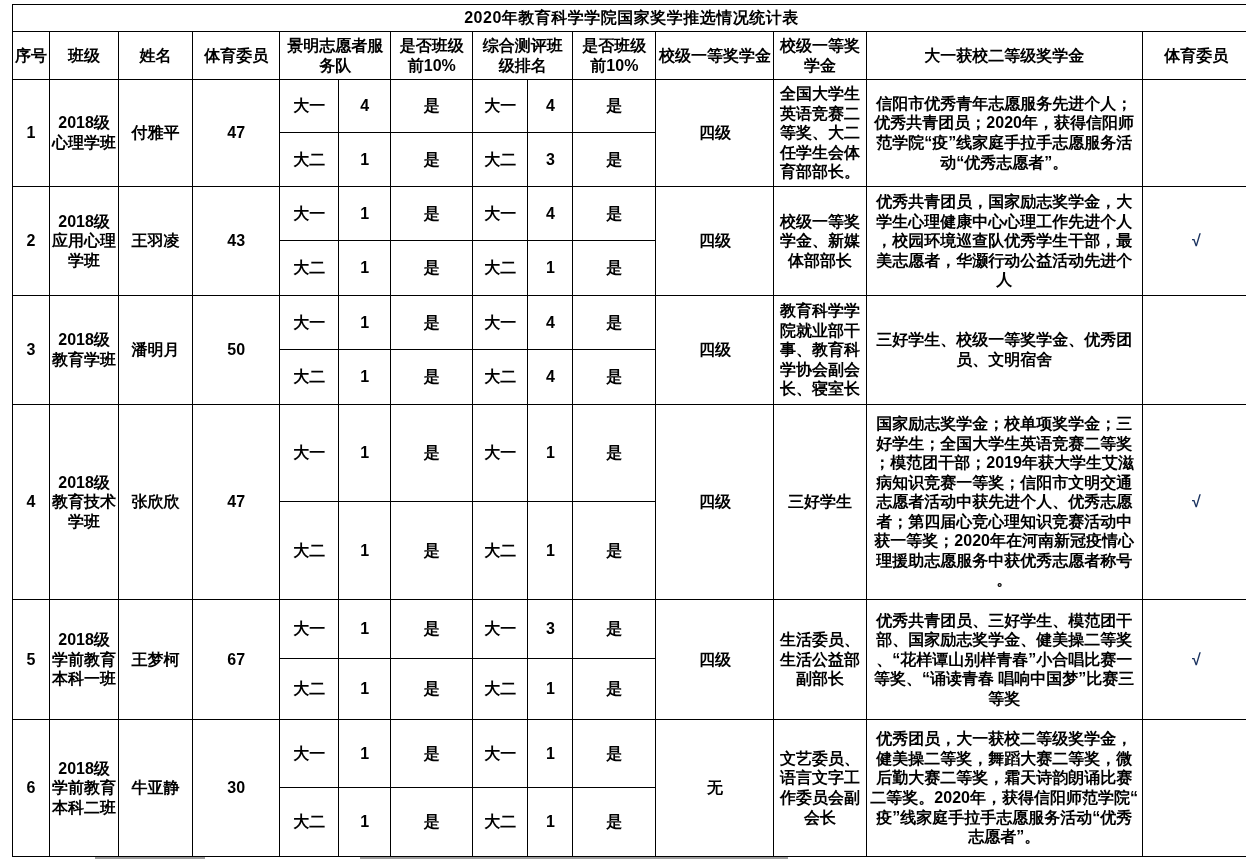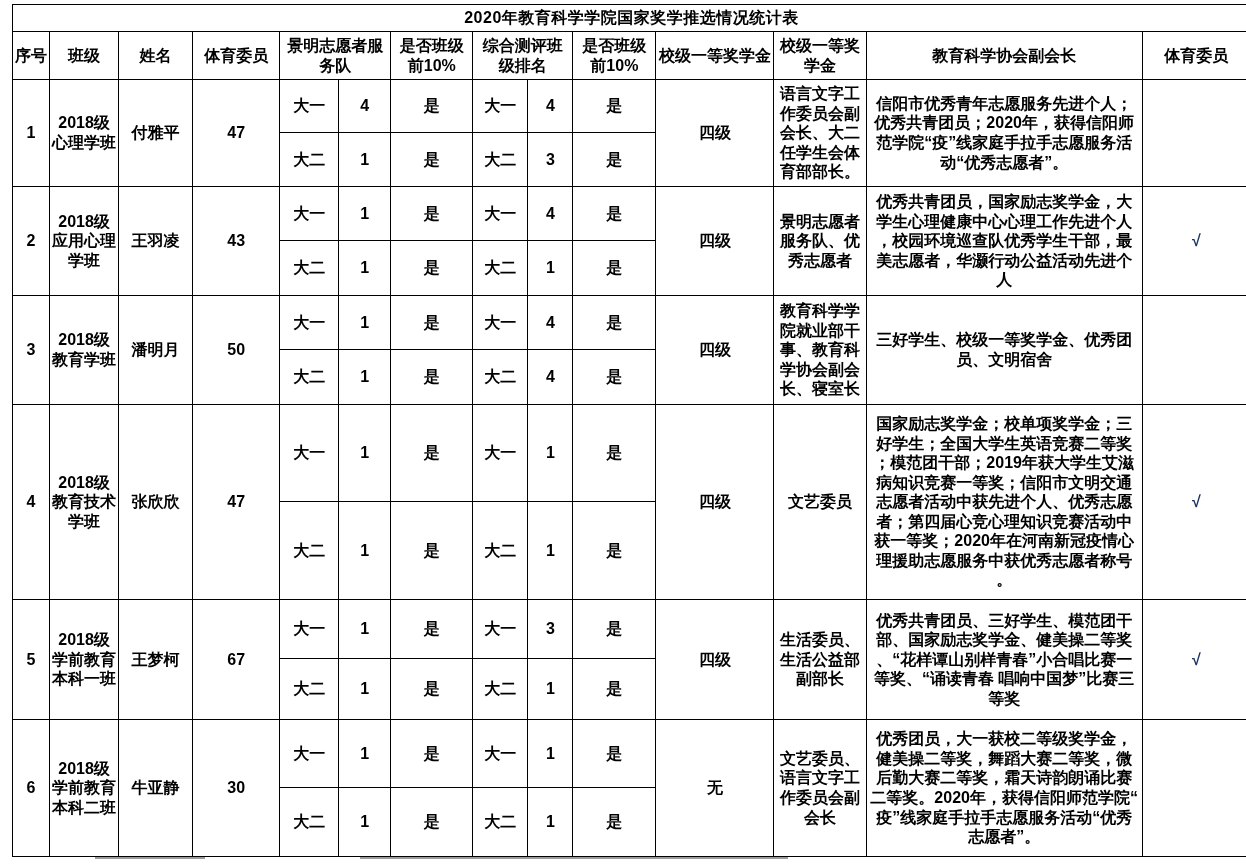--- a/index.html
+++ b/index.html
@@ -87,37 +87,37 @@
       <td class="hdr">序号</td>
       <td class="hdr">班级</td>
       <td class="hdr">姓名</td>
       <td class="hdr">体育委员</td>
       <td class="hdr" colspan="2">景明志愿者服务队</td>
       <td class="hdr">是否班级前10%</td>
       <td class="hdr" colspan="2">综合测评班级排名</td>
       <td class="hdr">是否班级前10%</td>
       <td class="hdr">校级一等奖学金</td>
       <td class="hdr">校级一等奖学金</td>
-      <td class="hdr">教育科学协会副会长</td>
+      <td class="hdr">大一获校二等级奖学金</td>
       <td class="hdr">体育委员</td>
     </tr>
 
     <tr style="height:53px">
       <td rowspan="2">1</td>
       <td rowspan="2" class="cls">2018级心理学班</td>
       <td rowspan="2">付雅平</td>
       <td rowspan="2">47</td>
       <td>大一</td>
       <td>4</td>
       <td>是</td>
       <td>大一</td>
       <td>4</td>
       <td>是</td>
       <td rowspan="2">四级</td>
-      <td rowspan="2" class="cadre">语言文字工作委员会副会长、大二任学生会体育部部长。</td>
+      <td rowspan="2" class="cadre">全国大学生英语竞赛二等奖、大二任学生会体育部部长。</td>
       <td rowspan="2" class="awards">信阳市优秀青年志愿服务先进个人；优秀共青团员；2020年，获得信阳师范学院“疫”线家庭手拉手志愿服务活动“优秀志愿者”。</td>
       <td rowspan="2" class="rec"><span></span></td>
     </tr>
     <tr style="height:54px">
       <td>大二</td>
       <td>1</td>
       <td>是</td>
       <td>大二</td>
       <td>3</td>
       <td>是</td>
@@ -128,21 +128,21 @@
       <td rowspan="2" class="cls">2018级应用心理学班</td>
       <td rowspan="2">王羽凌</td>
       <td rowspan="2">43</td>
       <td>大一</td>
       <td>1</td>
       <td>是</td>
       <td>大一</td>
       <td>4</td>
       <td>是</td>
       <td rowspan="2">四级</td>
-      <td rowspan="2" class="cadre">景明志愿者服务队、优秀志愿者</td>
+      <td rowspan="2" class="cadre">校级一等奖学金、新媒体部部长</td>
       <td rowspan="2" class="awards">优秀共青团员，国家励志奖学金，大学生心理健康中心心理工作先进个人，校园环境巡查队优秀学生干部，最美志愿者，华灏行动公益活动先进个人</td>
       <td rowspan="2" class="rec"><span>√</span></td>
     </tr>
     <tr style="height:55px">
       <td>大二</td>
       <td>1</td>
       <td>是</td>
       <td>大二</td>
       <td>1</td>
       <td>是</td>
@@ -178,21 +178,21 @@
       <td rowspan="2" class="cls">2018级教育技术学班</td>
       <td rowspan="2">张欣欣</td>
       <td rowspan="2">47</td>
       <td>大一</td>
       <td>1</td>
       <td>是</td>
       <td>大一</td>
       <td>1</td>
       <td>是</td>
       <td rowspan="2">四级</td>
-      <td rowspan="2" class="cadre">文艺委员</td>
+      <td rowspan="2" class="cadre">三好学生</td>
       <td rowspan="2" class="awards">国家励志奖学金；校单项奖学金；三好学生；全国大学生英语竞赛二等奖；模范团干部；2019年获大学生艾滋病知识竞赛一等奖；信阳市文明交通志愿者活动中获先进个人、优秀志愿者；第四届心竞心理知识竞赛活动中获一等奖；2020年在河南新冠疫情心理援助志愿服务中获优秀志愿者称号。</td>
       <td rowspan="2" class="rec"><span>√</span></td>
     </tr>
     <tr style="height:98px">
       <td>大二</td>
       <td>1</td>
       <td>是</td>
       <td>大二</td>
       <td>1</td>
       <td>是</td>

